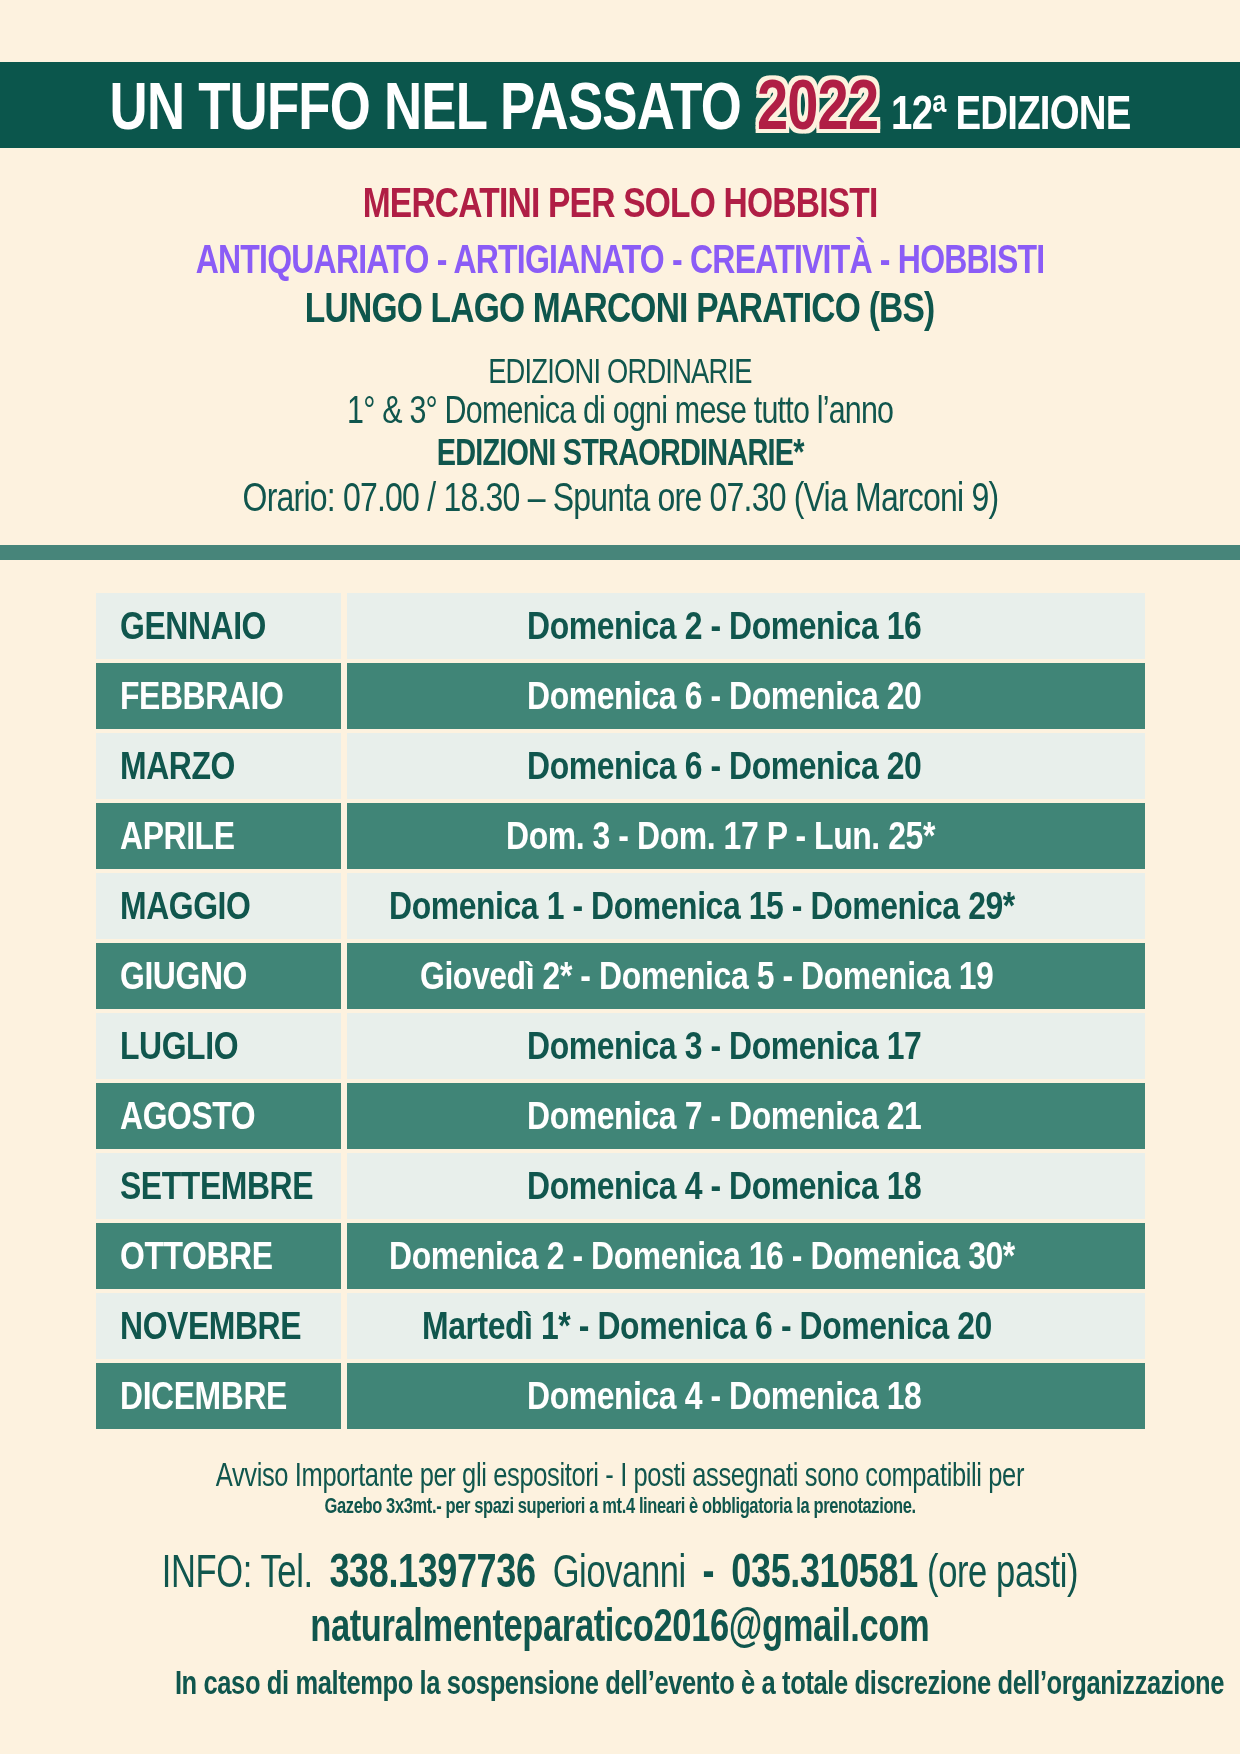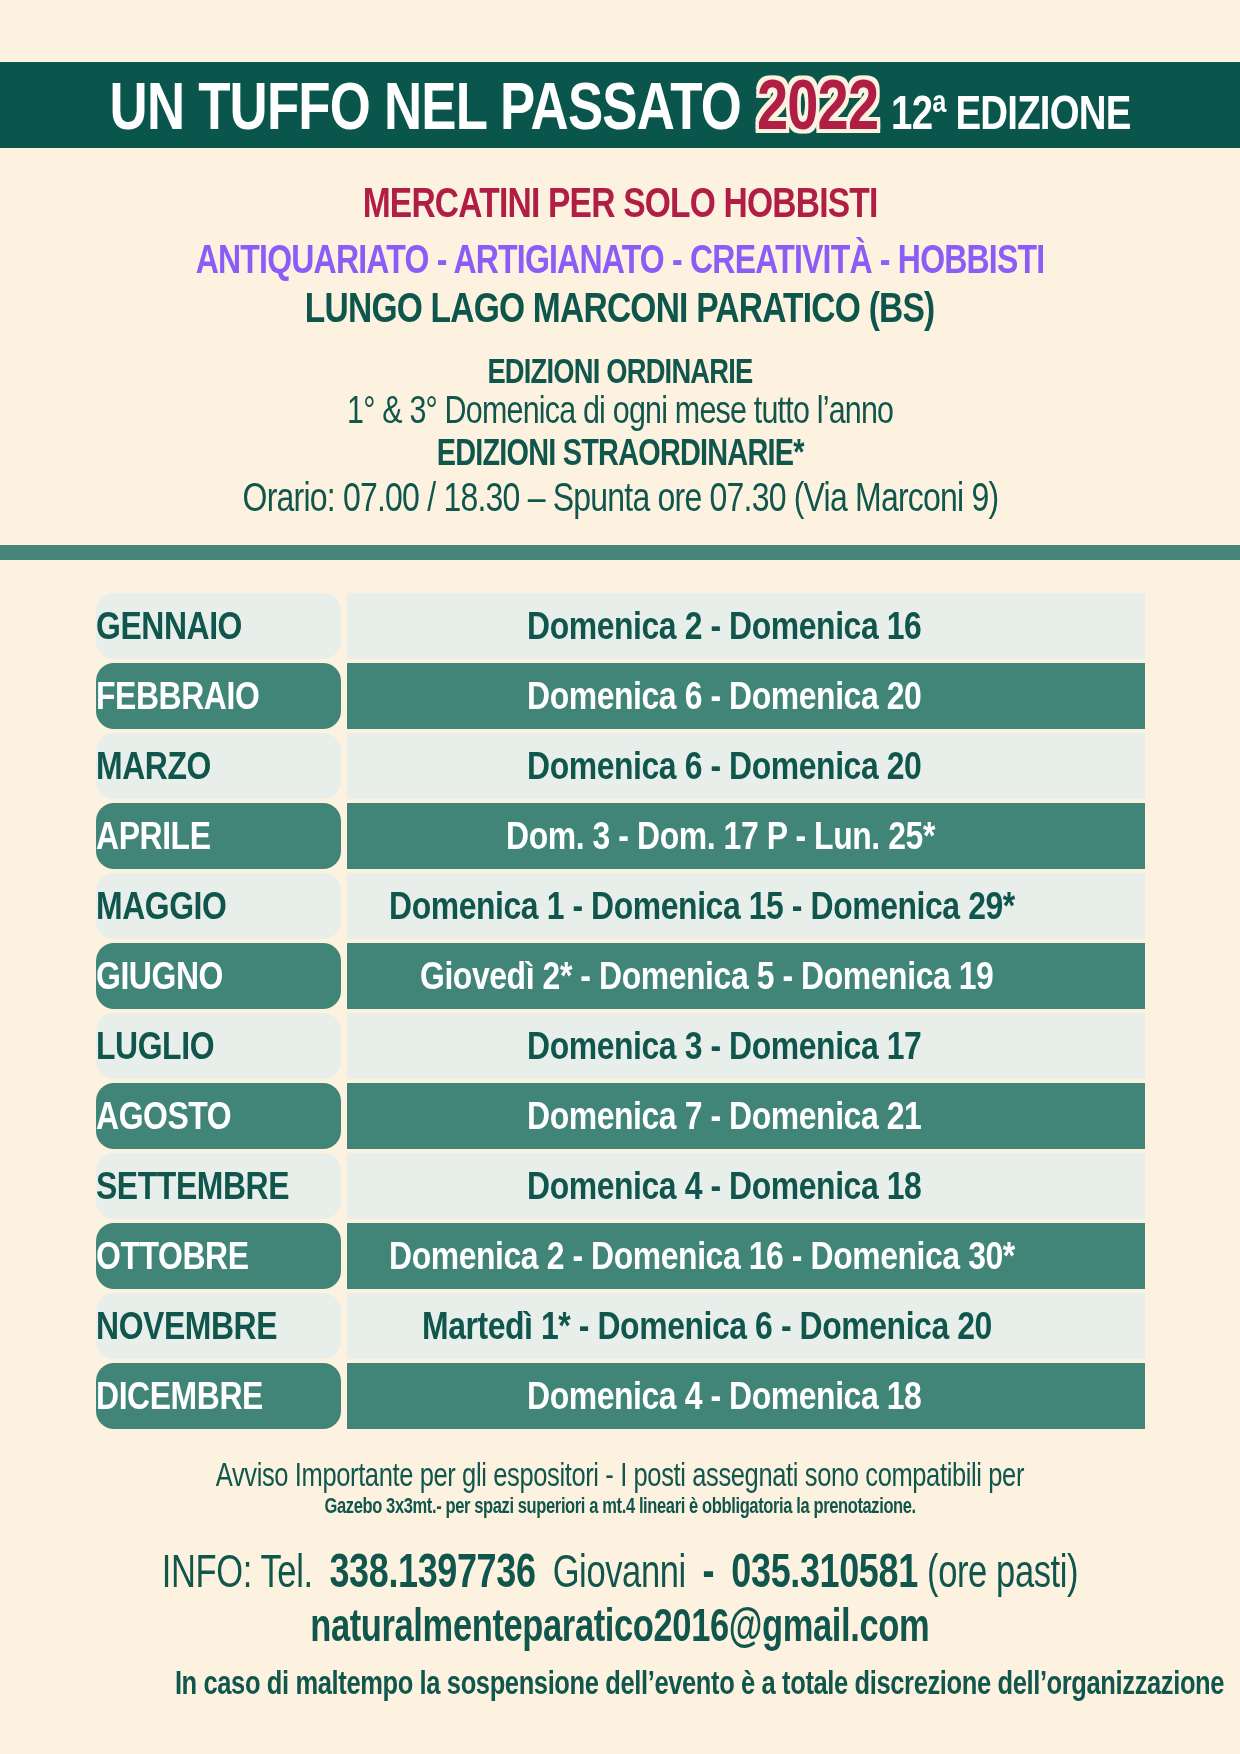--- a/index.html
+++ b/index.html
@@ -23,36 +23,36 @@
   .band-year{
     font-weight:bold;font-size:70px;color:#b01e45;margin:0 16px 0 20px;
     text-shadow:-4px -4px 0 #fdf2df,4px -4px 0 #fdf2df,-4px 4px 0 #fdf2df,4px 4px 0 #fdf2df,
                 -4px 0 0 #fdf2df,4px 0 0 #fdf2df,0 -4px 0 #fdf2df,0 4px 0 #fdf2df;
   }
   .band-edition{font-weight:bold;font-size:48px;color:#ffffff;}
 
   .subtitle{top:178px;font-size:43px;font-weight:bold;color:#b01e45;}
   .categories{top:236px;font-size:41px;font-weight:bold;color:#8b5cf6;}
   .location{top:283px;font-size:43px;font-weight:bold;color:#0e564c;}
-  .ord-title{top:351px;font-size:35px;font-weight:bold;}
+  .ord-title{top:351px;font-size:35px;font-weight:normal;}
   .ord-detail{top:388px;font-size:39px;}
   .extra-title{top:432px;font-size:37px;font-weight:bold;}
   .hours{top:474px;font-size:41px;}
 
   .divider{top:545px;height:15px;background:#47857a;}
 
   
   .table{
     position:absolute;top:593px;left:96px;width:1049px;
     display:grid;grid-template-columns:245px 798px;
     column-gap:6px;row-gap:4px;grid-auto-rows:66px;
   }
   .trow{display:contents;}
   .cell{display:flex;align-items:center;font-weight:bold;font-size:38px;}
-  .mcell{border-radius:18px;}
+  .mcell{padding-left:24px;}
   .dcell{padding-left:31px;justify-content:center;}
   .light{background:#e8efeb;color:#10564d;}
   .teal{background:#408577;color:#ffffff;}
 
   .notice1{top:1455px;font-size:34px;font-weight:normal;}
   .notice2{top:1493px;font-size:22px;font-weight:bold;}
   .info{top:1543px;font-size:46px;}
   .info .bld{font-weight:bold;font-size:48px;}
   .info .gap{margin-right:0.22em;}
   .email{top:1598px;font-size:46px;font-weight:bold;}

